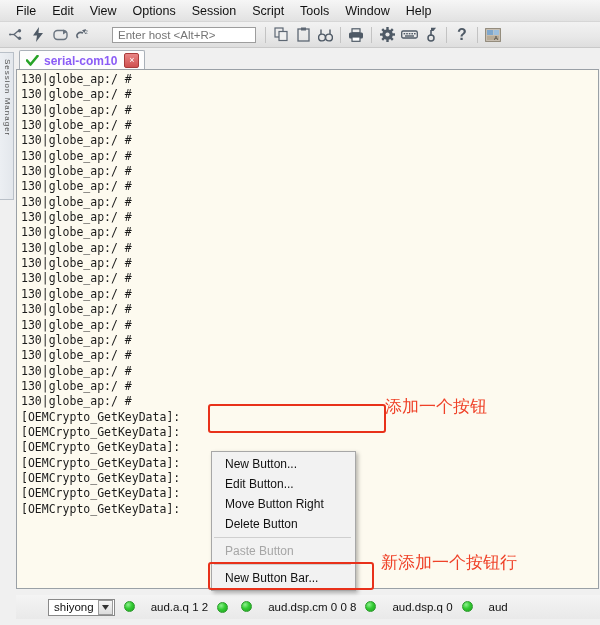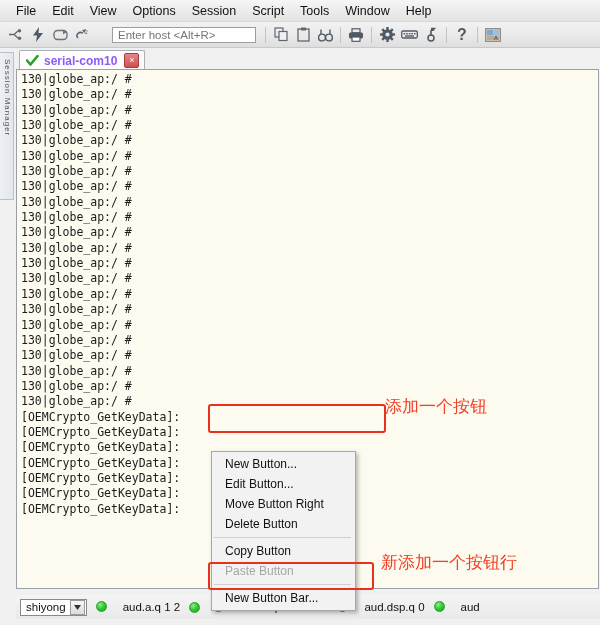--- a/index.html
+++ b/index.html
@@ -129,20 +129,21 @@
     background:linear-gradient(to bottom,#f4f4f4,#e9e9e9);
     display:flex;align-items:center;
     padding-left:4px;
     box-sizing:border-box;
   }
   #bb-select{
     height:17px;min-width:56px;
     background:#fff;border:1px solid #898989;
     display:flex;align-items:center;
     box-sizing:border-box;
+    margin-left:28px;
   }
   #bb-select .val{
     font-size:11.5px;padding:0 4px 0 5px;color:#111;white-space:nowrap;
   }
   #bb-select .arrow{
     width:15px;height:15px;margin:0 1px 0 auto;
     background:linear-gradient(to bottom,#f6f6f6,#dcdcdc);
     border:1px solid #9b9b9b;
     display:flex;align-items:center;justify-content:center;
     box-sizing:border-box;
@@ -407,21 +408,20 @@
         </div>
       </div>
   </div>
 
   <div id="ctxmenu">
       <div class="ctx-item">New Button...</div>
       <div class="ctx-item">Edit Button...</div>
       <div class="ctx-item">Move Button Right</div>
       <div class="ctx-item">Delete Button</div>
       <div class="ctx-sep"></div>
-      <div class="ctx-item">Copy Button</div>
       <div class="ctx-item disabled">Paste Button</div>
       <div class="ctx-sep"></div>
       <div class="ctx-item">New Button Bar...</div>
     </div>
 
 </div>
 
 <div class="redbox" style="left:208px;top:404px;width:174px;height:25px;"></div>
 <div class="redbox" style="left:208px;top:562px;width:162px;height:24px;"></div>
 

